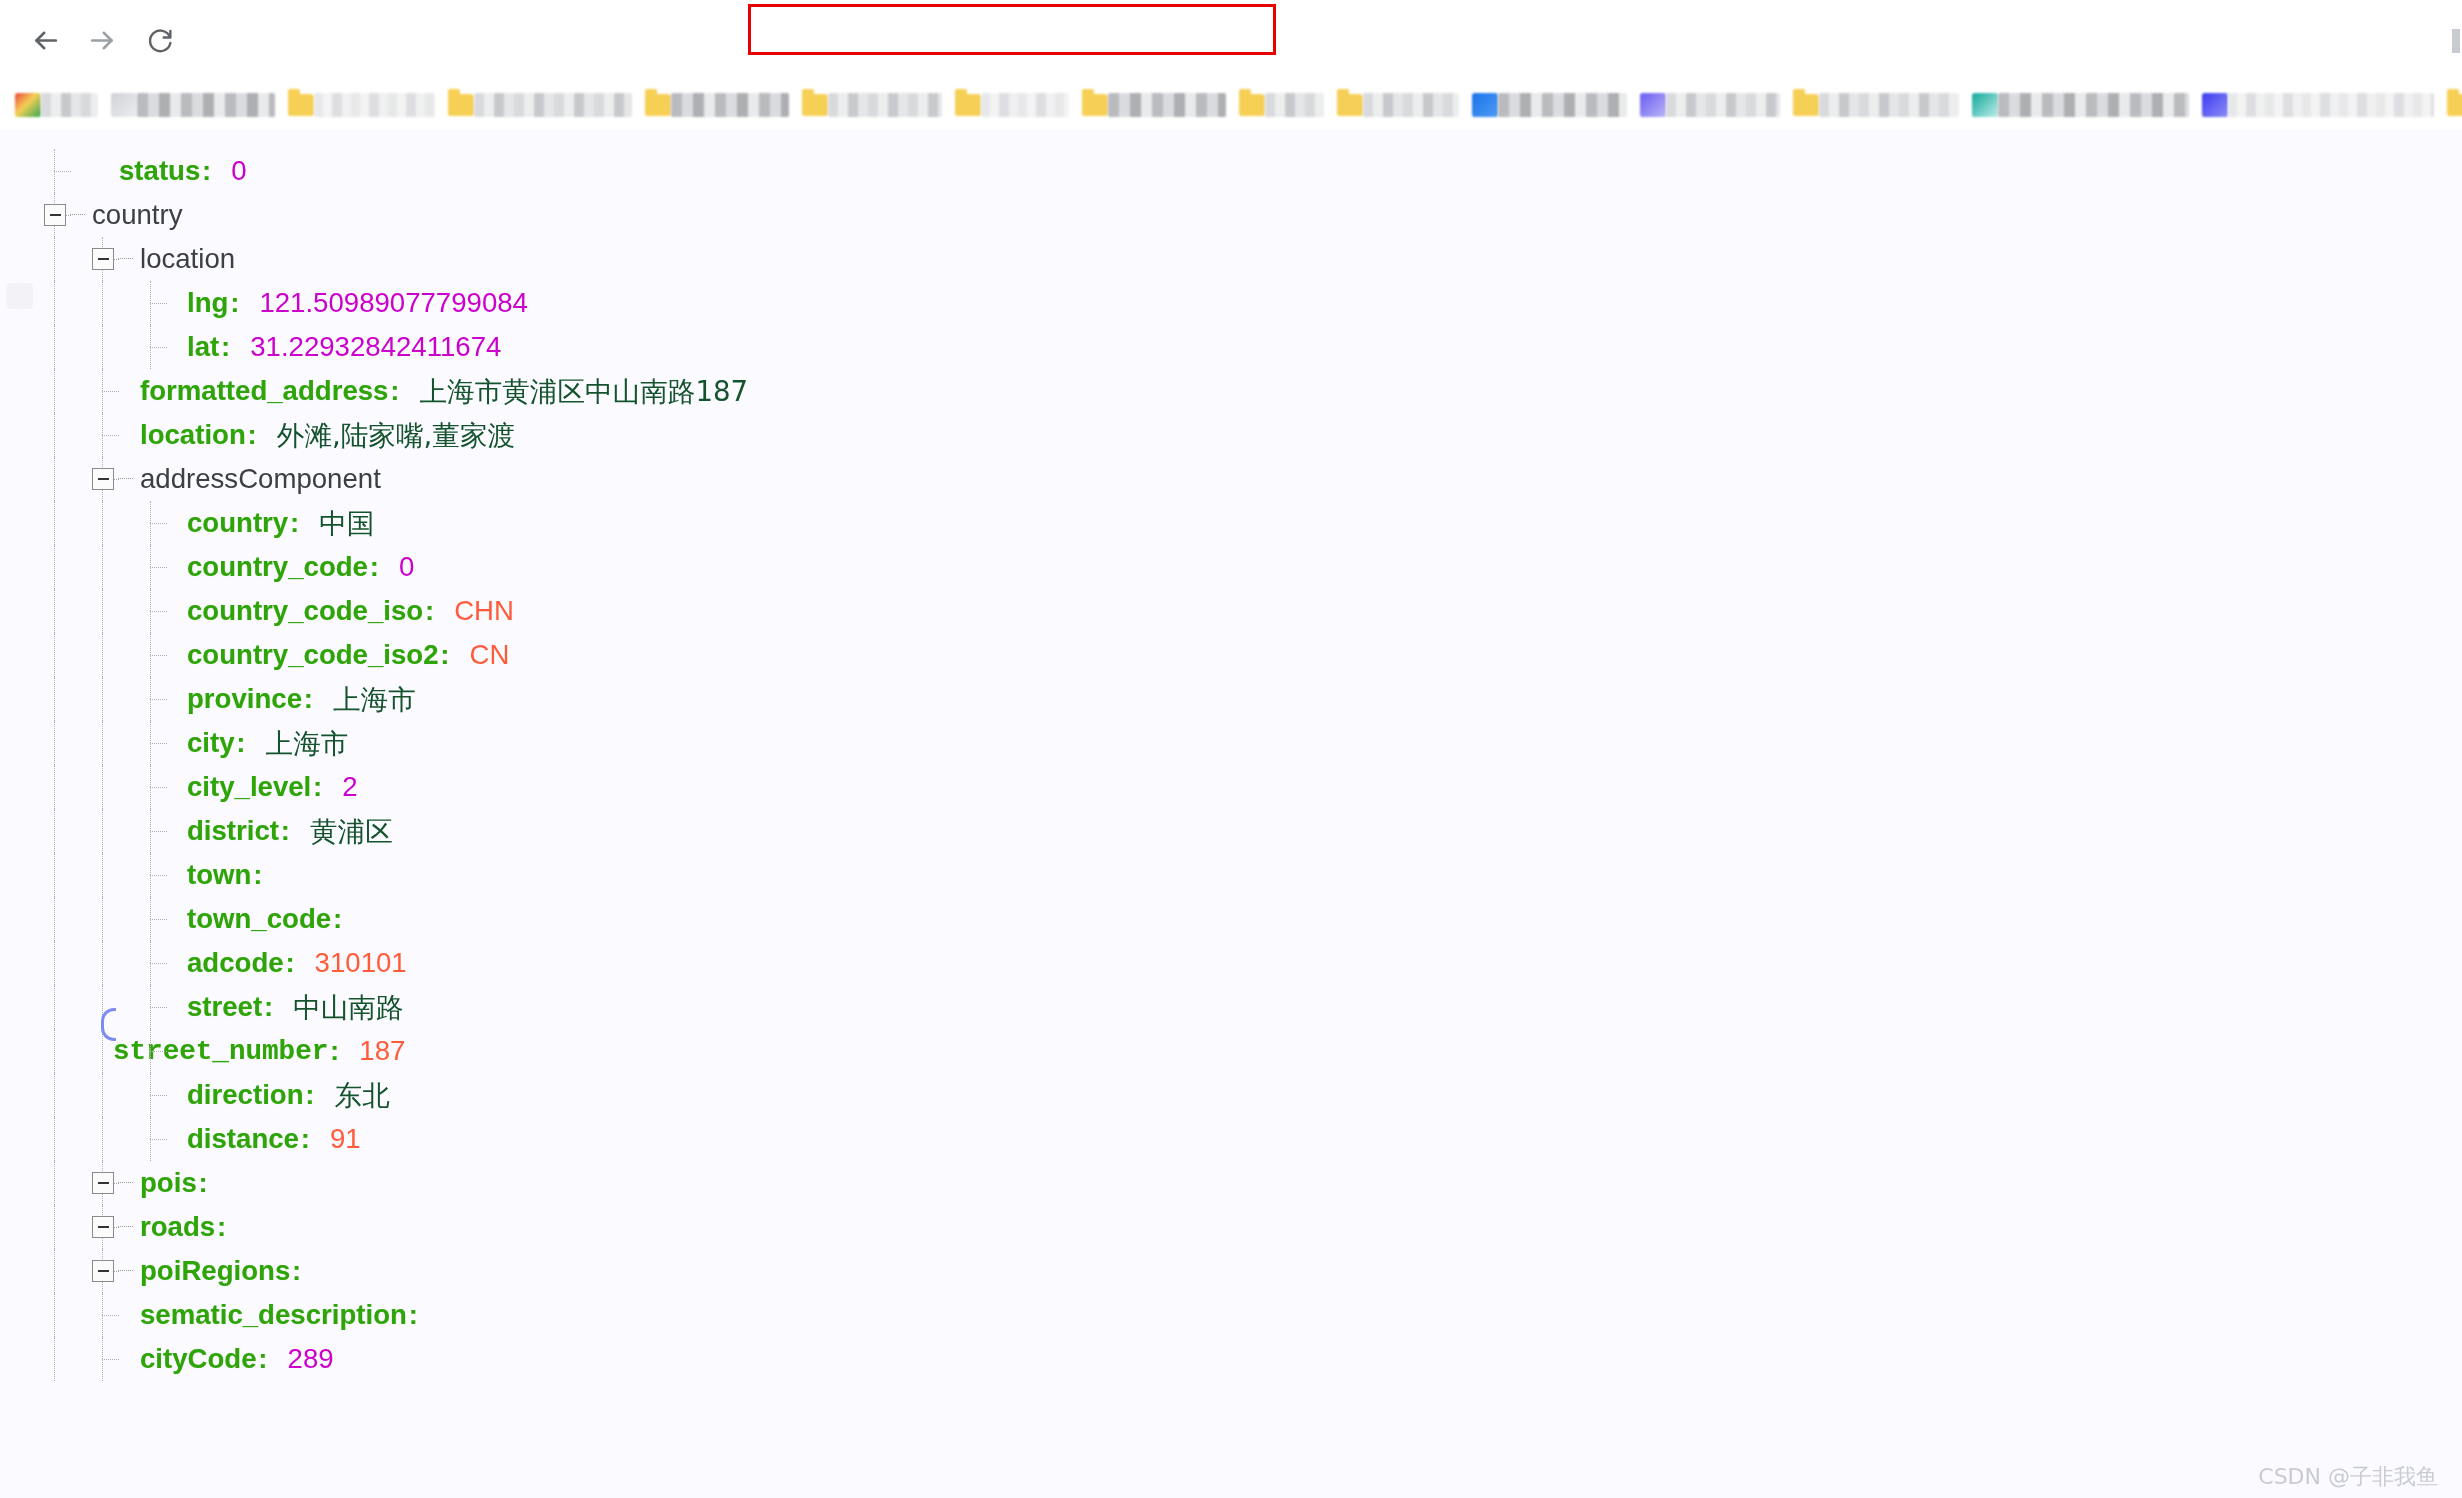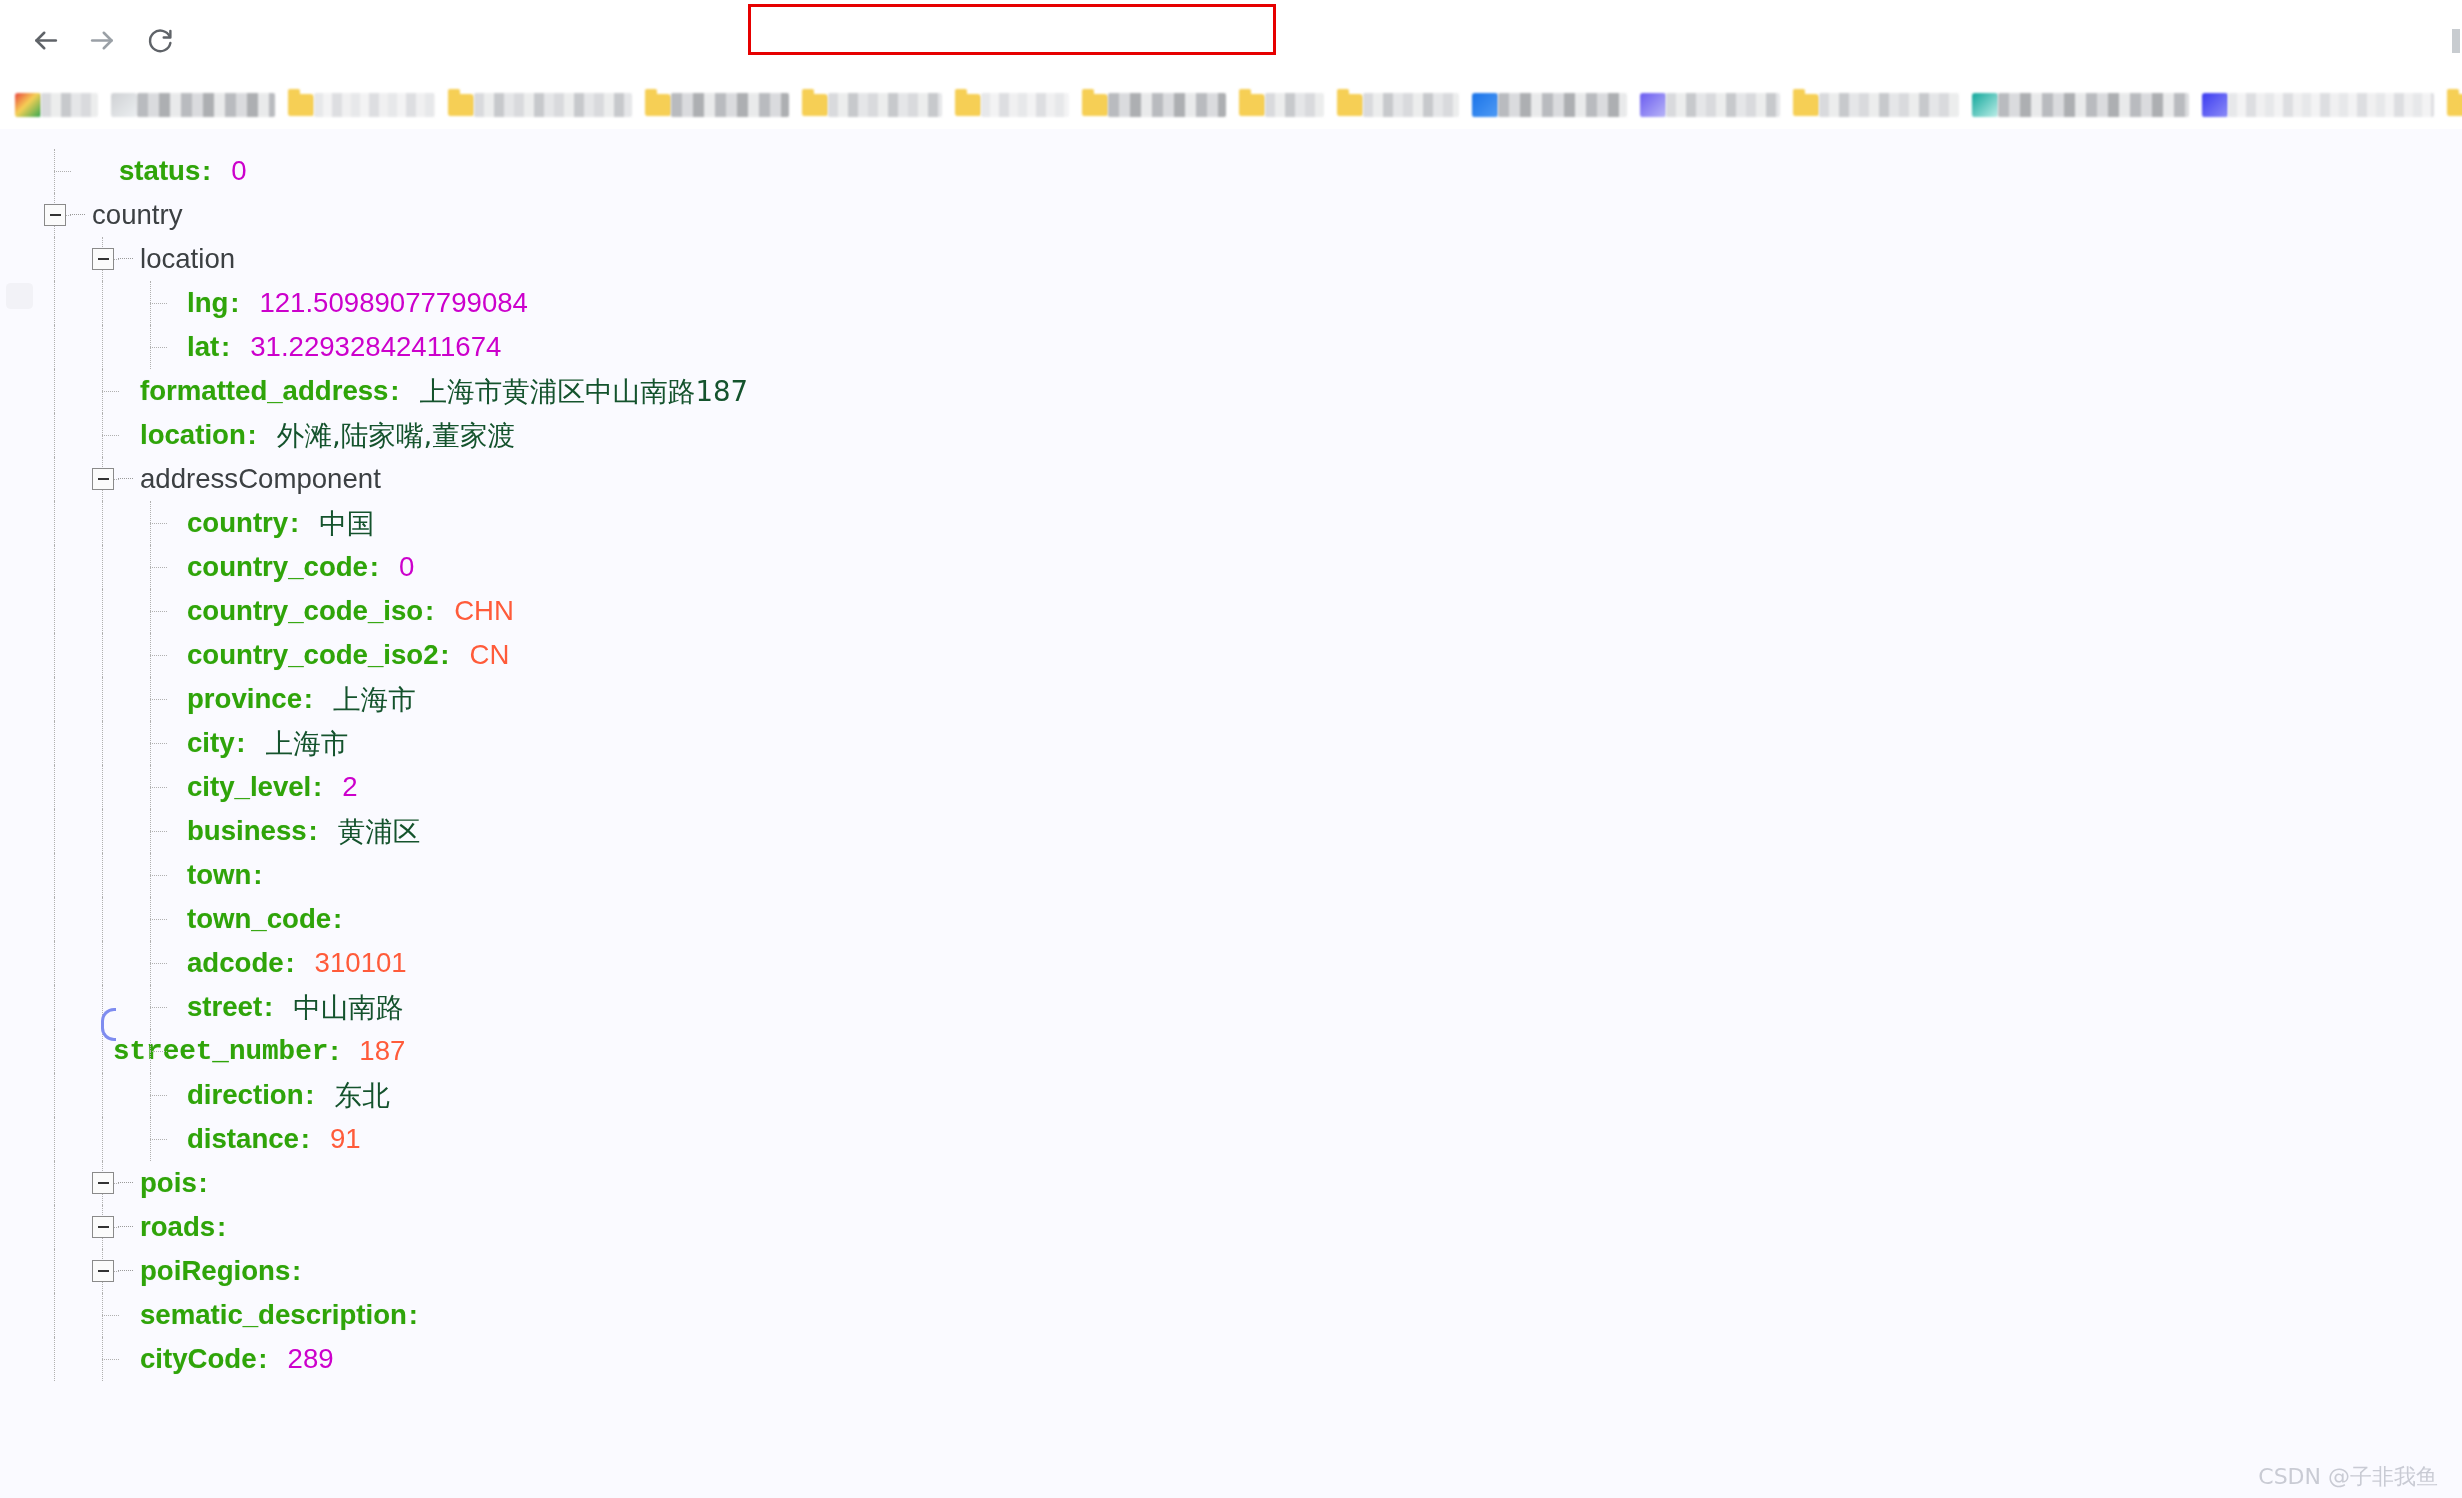--- a/index.html
+++ b/index.html
@@ -482,21 +482,21 @@
         <span class="elbow" style="left: 150px; top: 22px;"></span>
         <span class="key" style="margin-left: 187px;">city_level</span>
         <span class="colon"> :</span>
         <span class="val num">2</span>
       </div>
       <div class="row">
         <span class="guide" style="left: 54px; top: 0px; height: 44px;"></span>
         <span class="guide" style="left: 102px; top: 0px; height: 44px;"></span>
         <span class="guide" style="left: 150px; top: 0px; height: 44px;"></span>
         <span class="elbow" style="left: 150px; top: 22px;"></span>
-        <span class="key" style="margin-left: 187px;">business</span>
+        <span class="key" style="margin-left: 187px;">district</span>
         <span class="colon"> :</span>
         <span class="val cjk">黄浦区</span>
       </div>
       <div class="row">
         <span class="guide" style="left: 54px; top: 0px; height: 44px;"></span>
         <span class="guide" style="left: 102px; top: 0px; height: 44px;"></span>
         <span class="guide" style="left: 150px; top: 0px; height: 44px;"></span>
         <span class="elbow" style="left: 150px; top: 22px;"></span>
         <span class="key" style="margin-left: 187px;">town</span>
         <span class="colon"> :</span>

